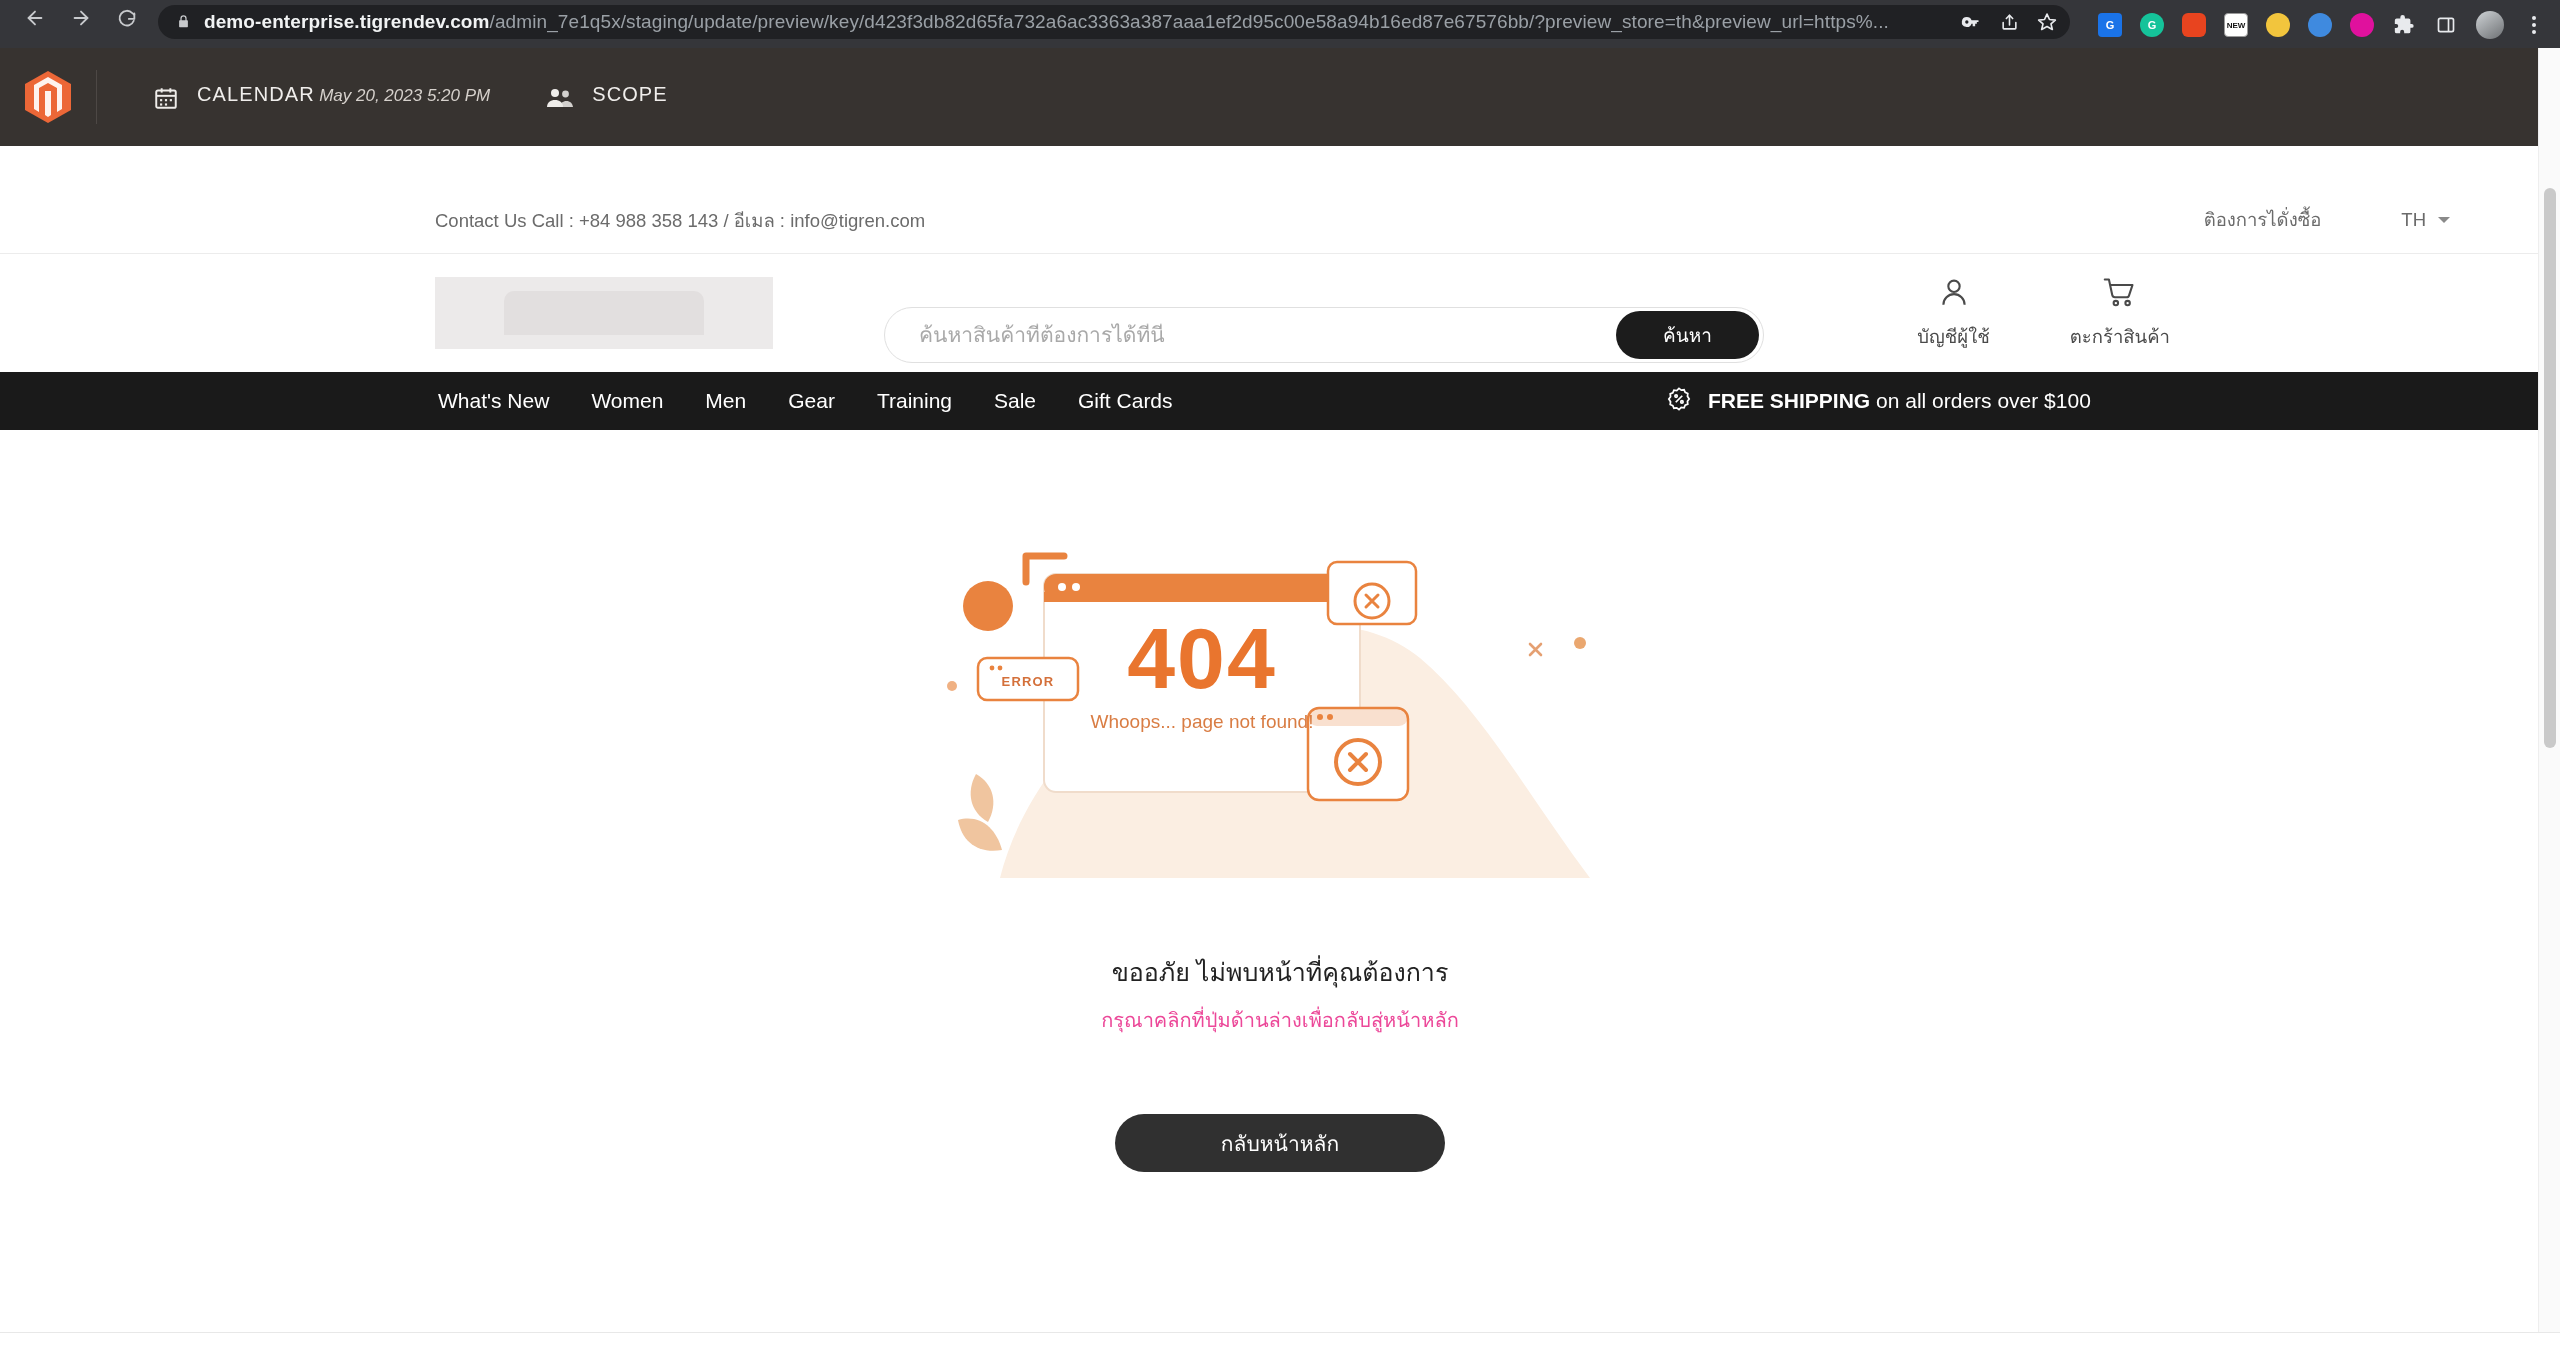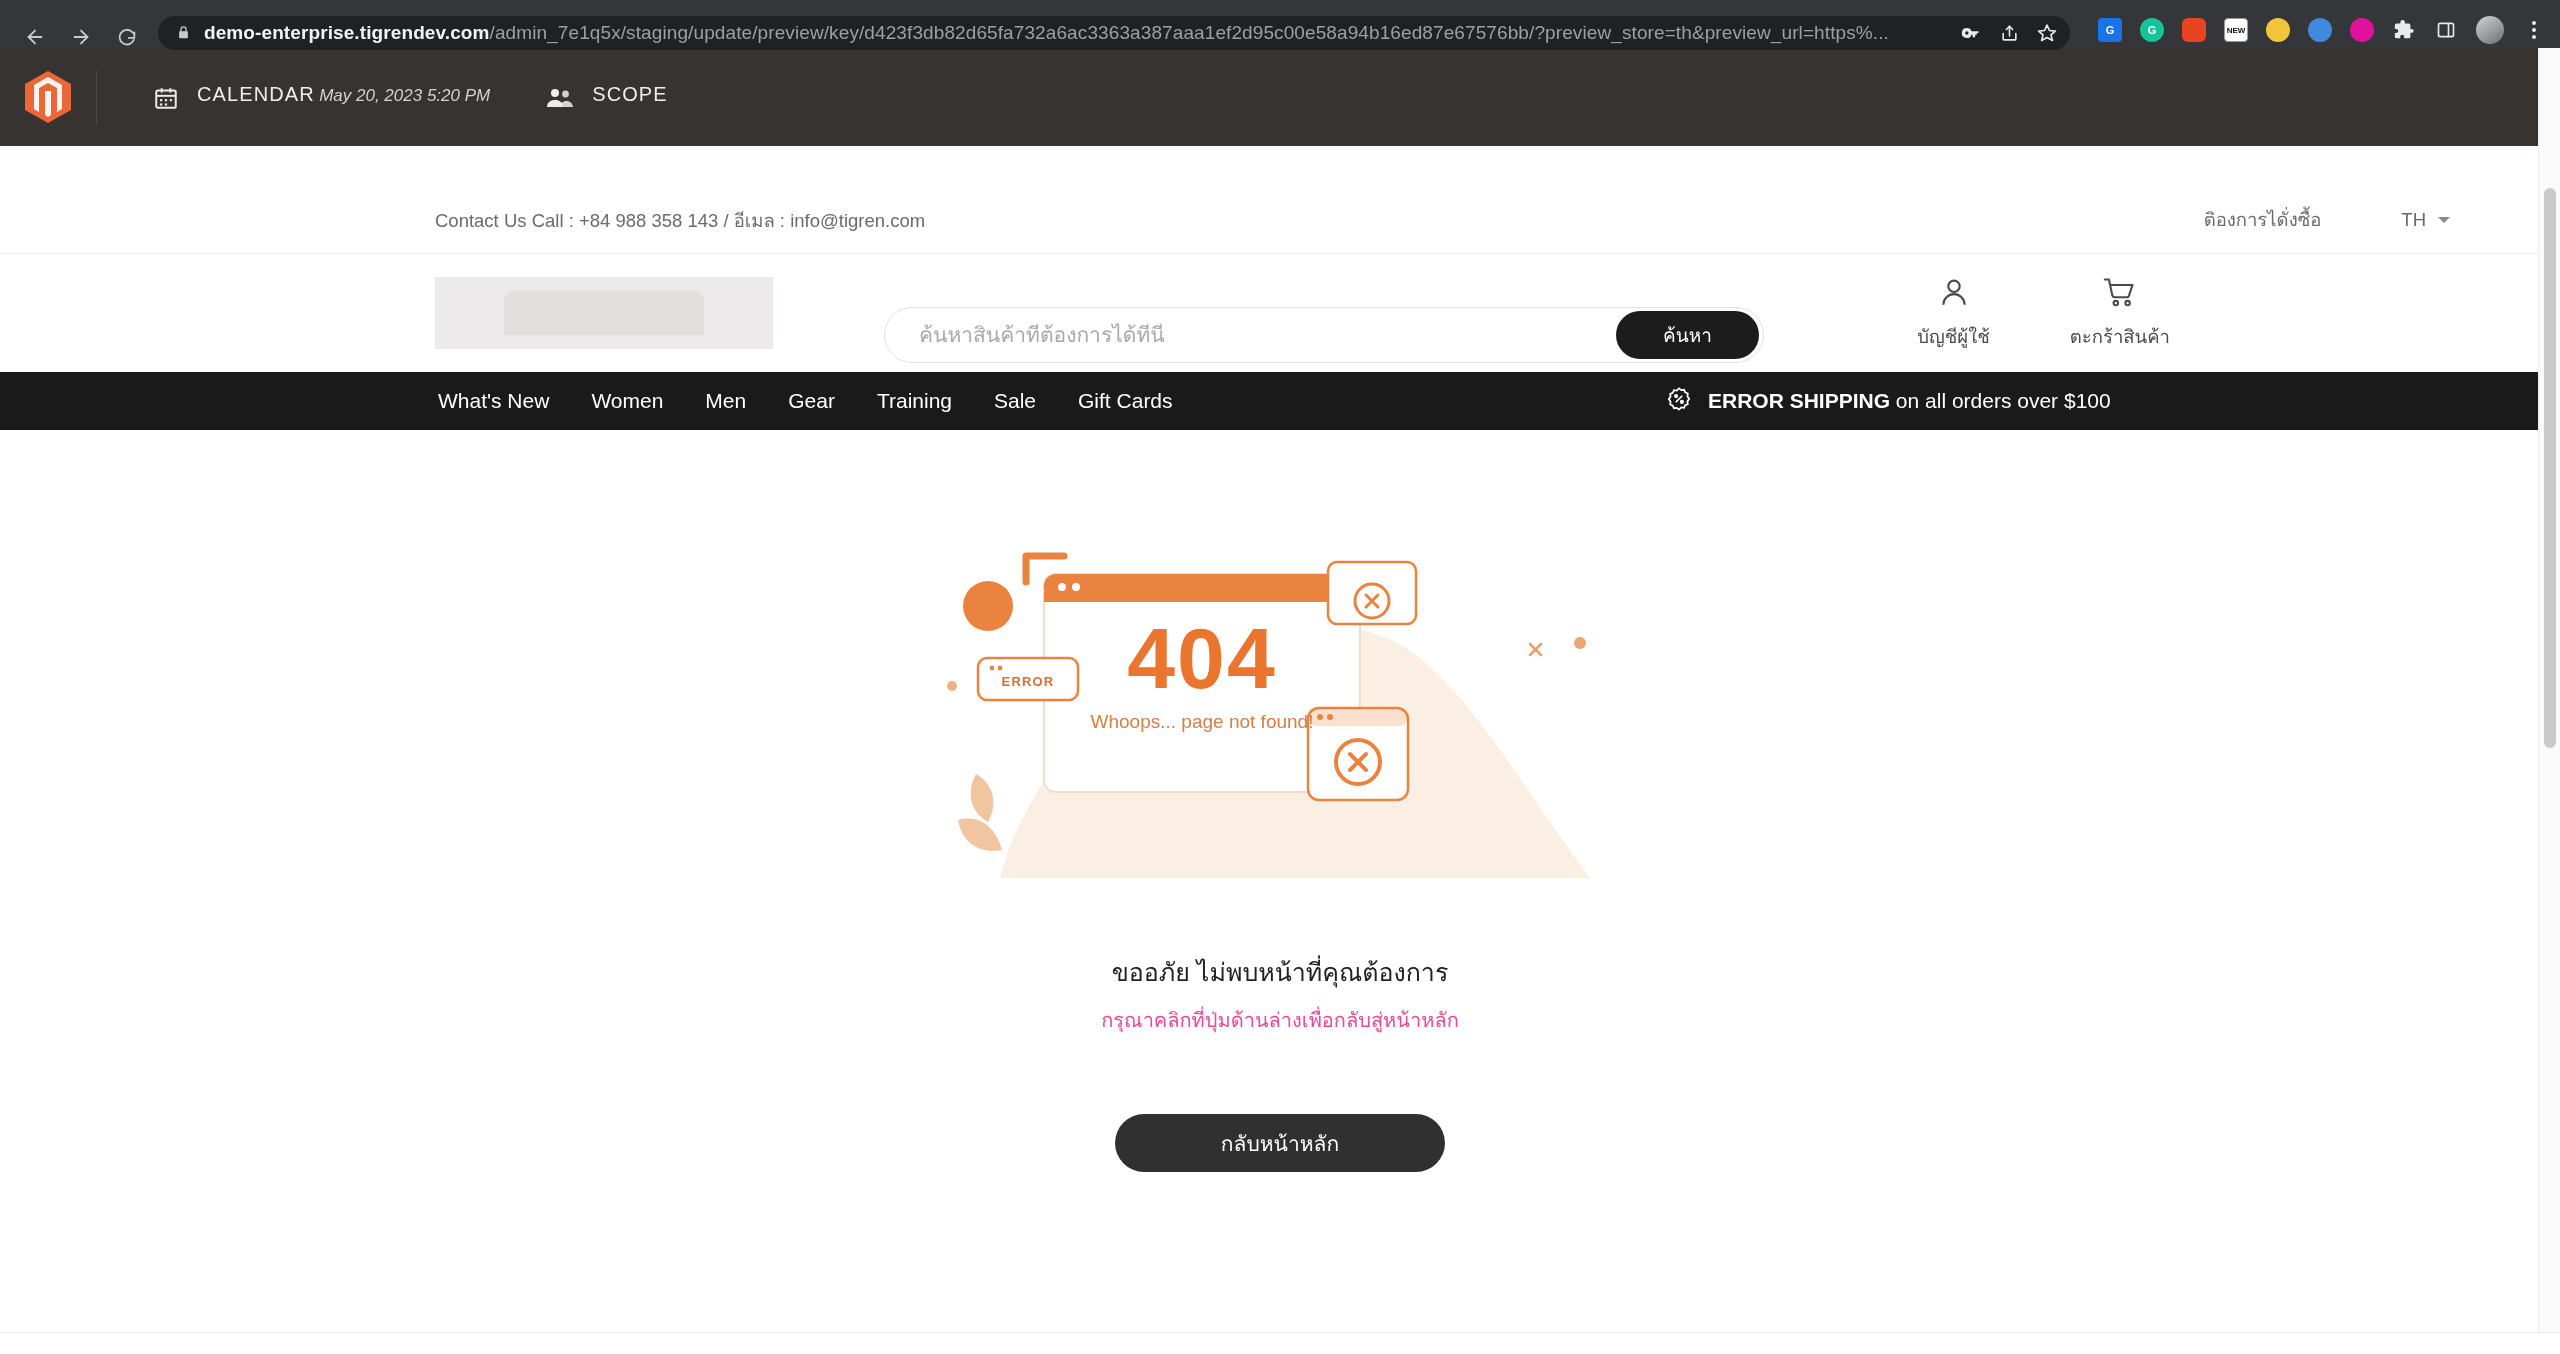--- a/index.html
+++ b/index.html
@@ -7,22 +7,22 @@
     width: 2560px; height: 1354px;
     background: #ffffff;
     font-family: "Liberation Sans", "DejaVu Sans", sans-serif;
     overflow: hidden;
   }
 
   
   .browser-chrome {
     height: 48px; width: 100%;
     background: #35363a;
-    display: flex; align-items: flex-start;
-    padding: 16px 14px;
+    display: flex; align-items: flex-end;
+    padding: 9px 14px;
     gap: 4px;
   }
   .nav-btn {
     width: 42px; height: 42px; border-radius: 50%;
     display: flex; align-items: center; justify-content: center;
     color: #c8cacd; flex: none;
   }
   .nav-btn svg { display: block; }
   .omnibox {
     flex: 1 1 auto;
@@ -372,21 +372,21 @@
     </div>
     <div class="ship">
       <span>
         <svg width="26" height="26" viewBox="0 0 24 24" fill="none" stroke="#ffffff" stroke-width="1.6">
             <path d="M12 2.2l2.1 1.6 2.6-.3 1 2.4 2.4 1-.3 2.6L21.4 12l-1.6 2.1.3 2.6-2.4 1-1 2.4-2.6-.3L12 21.8l-2.1-1.6-2.6.3-1-2.4-2.4-1 .3-2.6L2.6 12l1.6-2.1-.3-2.6 2.4-1 1-2.4 2.6.3z"></path>
             <line x1="9" y1="15" x2="15" y2="9"></line>
             <circle cx="9.3" cy="9.3" r="1.1"></circle>
             <circle cx="14.7" cy="14.7" r="1.1"></circle>
           </svg>
       </span>
-      <span class="txt"><b>ERROR SHIPPING</b><span> on all orders over $100</span></span>
+      <span class="txt"><b>FREE SHIPPING</b><span> on all orders over $100</span></span>
     </div>
   </div>
 
   <div class="page-body">
 
     <div class="illu">
       <svg width="680" height="360" viewBox="0 0 680 360">
 
         <path d="M60 330 C 80 250 140 170 230 120 C 320 70 420 60 480 110 C 540 160 590 250 650 330 Z" fill="#fbeee2"></path>
 

